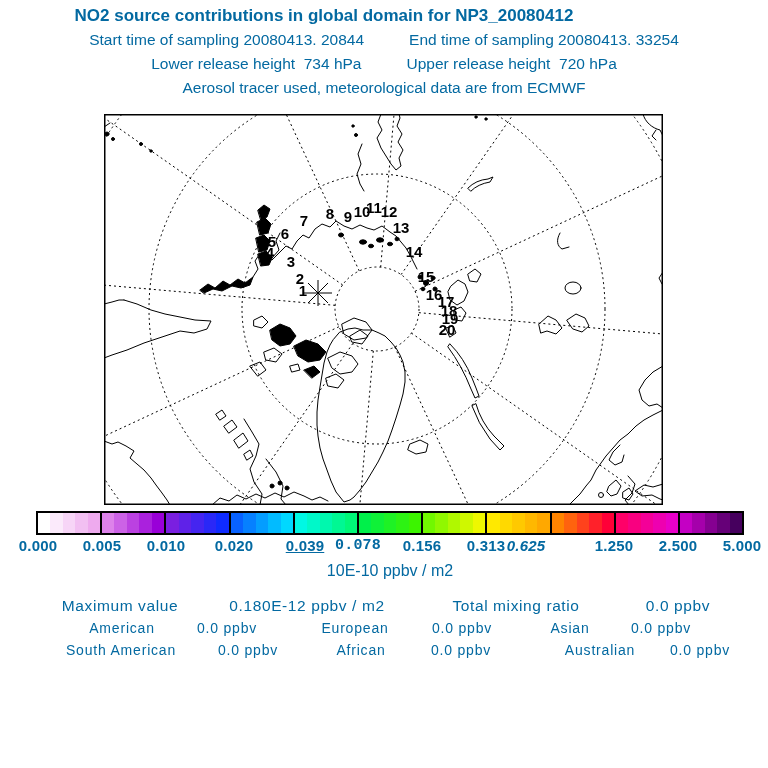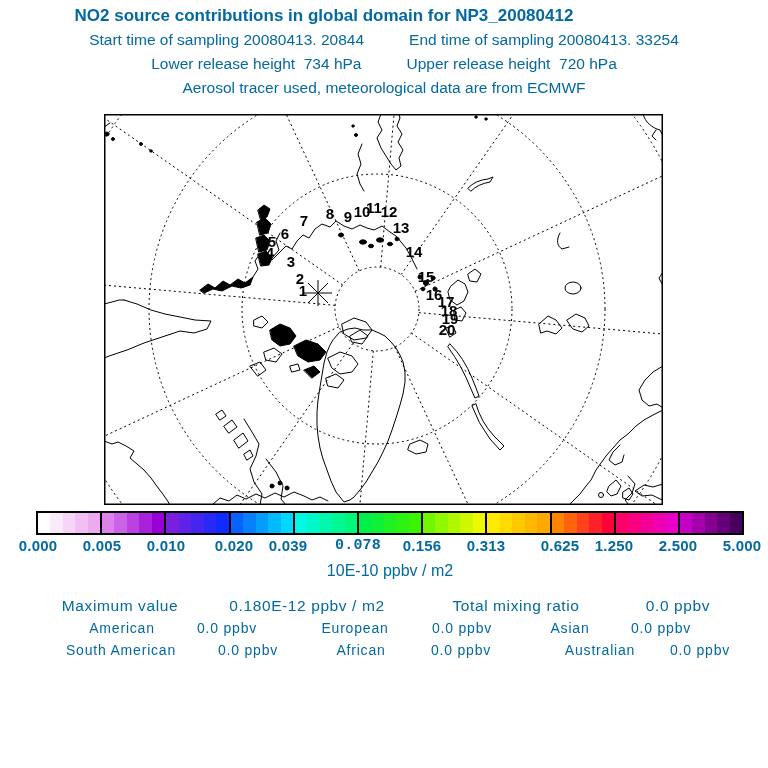--- a/index.html
+++ b/index.html
@@ -210,25 +210,25 @@
       <div class="cb-seg" style="background: linear-gradient(to right, rgb(255, 233, 0) 0%, rgb(255, 233, 0) 20%, rgb(255, 217, 0) 20%, rgb(255, 217, 0) 40%, rgb(255, 201, 0) 40%, rgb(255, 201, 0) 60%, rgb(255, 184, 0) 60%, rgb(255, 184, 0) 80%, rgb(255, 168, 0) 80%, rgb(255, 168, 0) 100%);"></div>
       <div class="cb-seg" style="background: linear-gradient(to right, rgb(255, 132, 0) 0%, rgb(255, 132, 0) 20%, rgb(255, 99, 14) 20%, rgb(255, 99, 14) 40%, rgb(255, 66, 28) 40%, rgb(255, 66, 28) 60%, rgb(255, 33, 42) 60%, rgb(255, 33, 42) 80%, rgb(255, 0, 56) 80%, rgb(255, 0, 56) 100%);"></div>
       <div class="cb-seg" style="background: linear-gradient(to right, rgb(255, 0, 104) 0%, rgb(255, 0, 104) 20%, rgb(249, 0, 128) 20%, rgb(249, 0, 128) 40%, rgb(244, 0, 152) 40%, rgb(244, 0, 152) 60%, rgb(238, 0, 176) 60%, rgb(238, 0, 176) 80%, rgb(232, 0, 200) 80%, rgb(232, 0, 200) 100%);"></div>
       <div class="cb-seg" style="background: linear-gradient(to right, rgb(196, 0, 196) 0%, rgb(196, 0, 196) 20%, rgb(165, 0, 171) 20%, rgb(165, 0, 171) 40%, rgb(133, 0, 145) 40%, rgb(133, 0, 145) 60%, rgb(102, 0, 120) 60%, rgb(102, 0, 120) 80%, rgb(70, 0, 94) 80%, rgb(70, 0, 94) 100%);"></div>
     </div>
   <div id="cb-ticks">
       <span class="cb-tick" style="left: 38px;">0.000</span>
       <span class="cb-tick" style="left: 102px;">0.005</span>
       <span class="cb-tick" style="left: 166px;">0.010</span>
       <span class="cb-tick" style="left: 234px;">0.020</span>
-      <span class="cb-tick" style="left: 288px;">0.039</span>
+      <span class="cb-tick" style="left: 305px; text-decoration: underline;">0.039</span>
       <span class="cb-tick" style="left: 358px; font-family: Liberation Mono, monospace;">0.078</span>
       <span class="cb-tick" style="left: 422px;">0.156</span>
       <span class="cb-tick" style="left: 486px;">0.313</span>
-      <span class="cb-tick" style="left: 560px;">0.625</span>
+      <span class="cb-tick" style="left: 526px; font-style: italic;">0.625</span>
       <span class="cb-tick" style="left: 614px;">1.250</span>
       <span class="cb-tick" style="left: 678px;">2.500</span>
       <span class="cb-tick" style="left: 742px;">5.000</span>
     </div>
   <div class="unit">10E-10 ppbv / m2</div>
 
   <div id="stats">
       <span class="stat stat-l1" style="left: 120px; top: 597px;">Maximum value</span>
       <span class="stat stat-l1" style="left: 307px; top: 597px;">0.180E-12 ppbv / m2</span>
       <span class="stat stat-l1" style="left: 516px; top: 597px;">Total mixing ratio</span>

